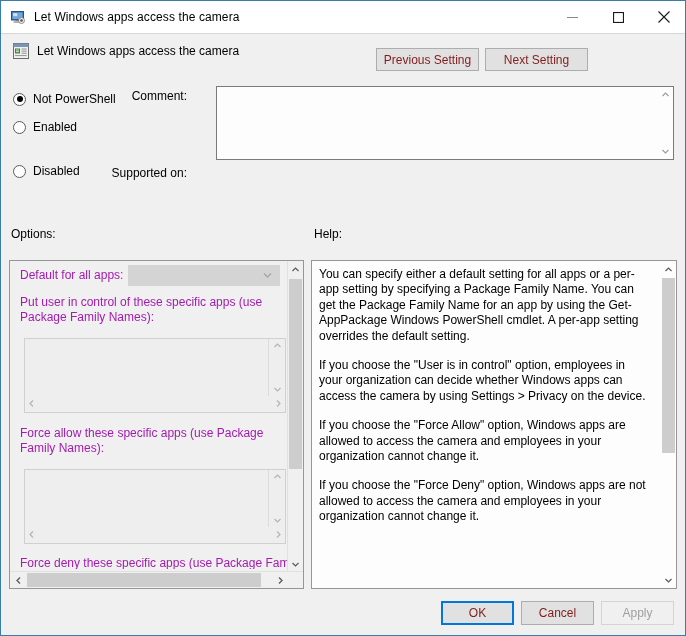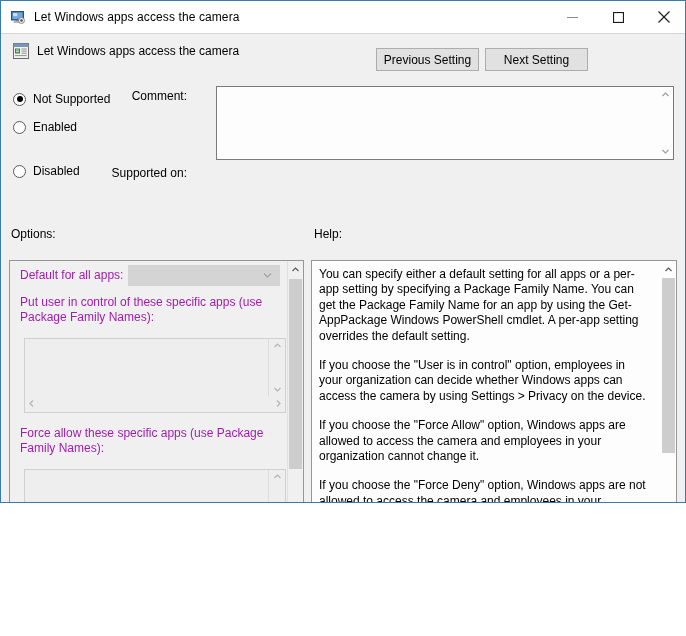--- a/index.html
+++ b/index.html
@@ -10,21 +10,21 @@
   body {
     font-family: "Liberation Sans", "DejaVu Sans", sans-serif;
     font-size: 12px;
     color: #1a1a1a;
     -webkit-font-smoothing: antialiased;
   }
 
   #window {
     position: relative;
     width: 686px;
-    height: 503px;
+    height: 636px;
     box-sizing: border-box;
     background: #f0f0f0;
     border: 1px solid #3a7ca8;
     overflow: hidden;
   }
 
   
   .titlebar {
     position: absolute;
     left: 0; top: 0;
@@ -79,21 +79,21 @@
     font-size: 12px;
     color: #000;
     white-space: nowrap;
   }
   .btn {
     box-sizing: border-box;
     background: #e1e1e1;
     border: 1px solid #adadad;
     font-family: "Liberation Sans", sans-serif;
     font-size: 12px;
-    color: #000000;
+    color: #7f1d1d;
     text-align: center;
     cursor: default;
     padding: 0;
     line-height: normal;
     display: flex;
     align-items: center;
     justify-content: center;
   }
   .btn-prev {
     position: absolute;
@@ -417,21 +417,21 @@
         <rect x="3" y="13" width="11.7" height="1.1" fill="#9a9a9a"></rect>
       </svg>
     </span>
     <span class="header-title">Let Windows apps access the camera</span>
   </div>
   <div class="btn btn-prev">Previous Setting</div>
   <div class="btn btn-next">Next Setting</div>
 
   <div class="radio-row r0">
     <span class="radio-mark checked"></span>
-    <span class="radio-label">Not Supported</span>
+    <span class="radio-label">Not PowerShell</span>
   </div>
   <div class="radio-row r1">
     <span class="radio-mark"></span>
     <span class="radio-label">Enabled</span>
   </div>
   <div class="radio-row r2">
     <span class="radio-mark"></span>
     <span class="radio-label">Disabled</span>
   </div>
 

